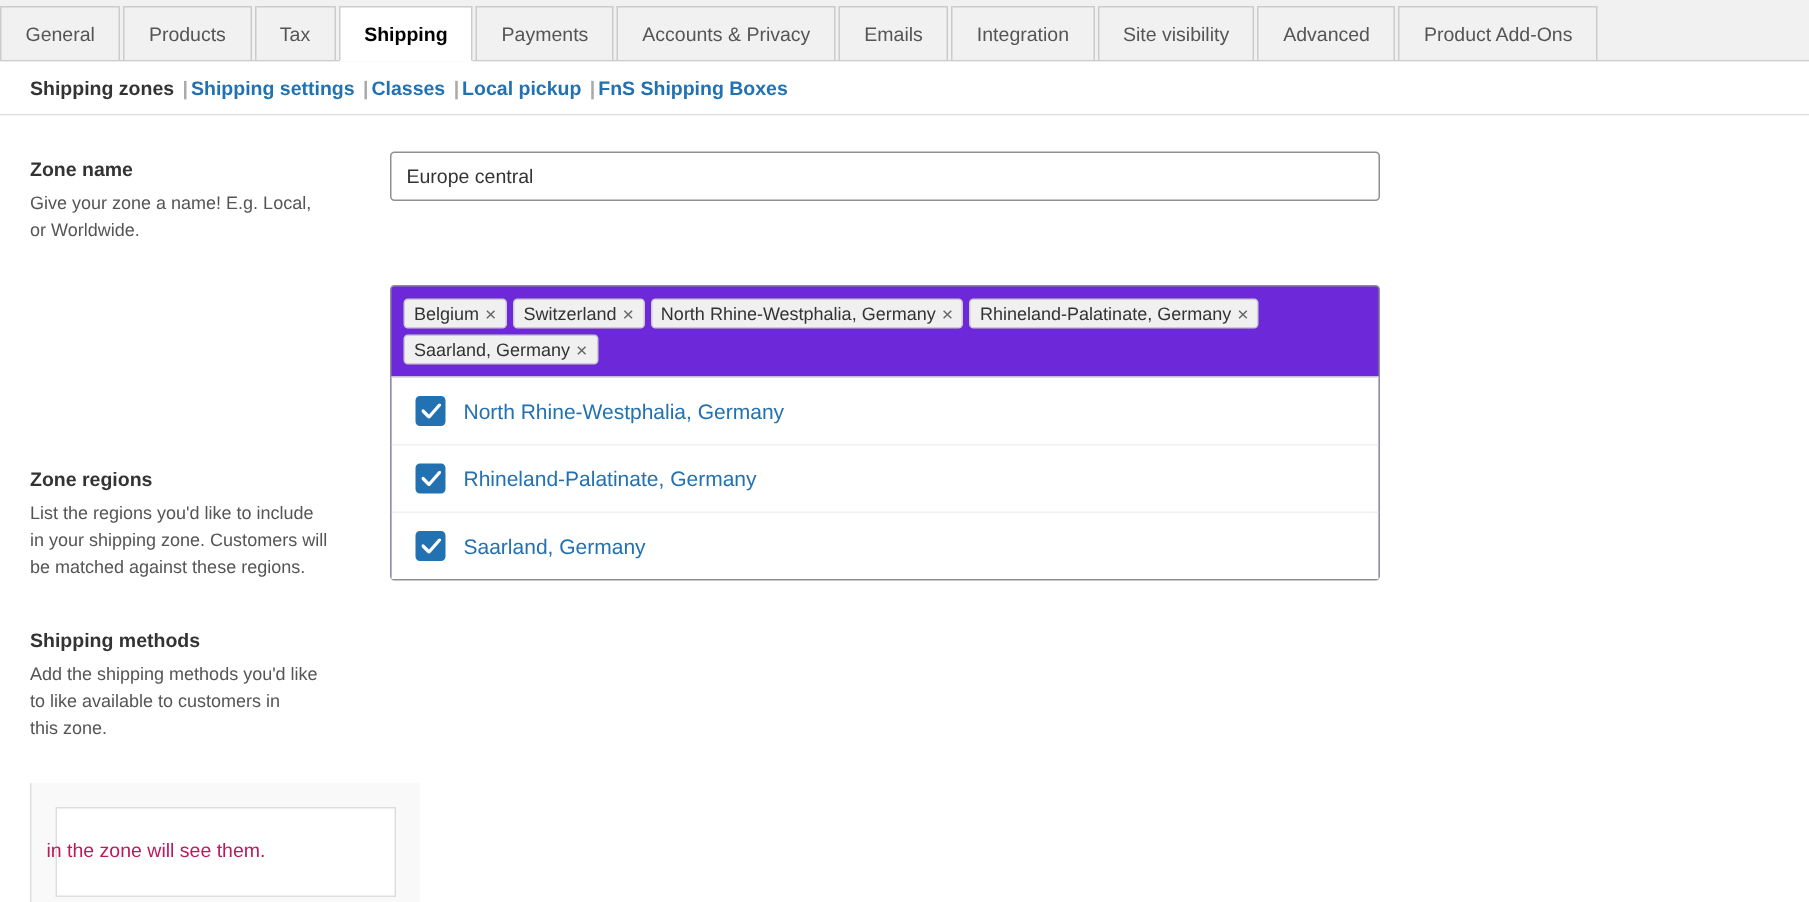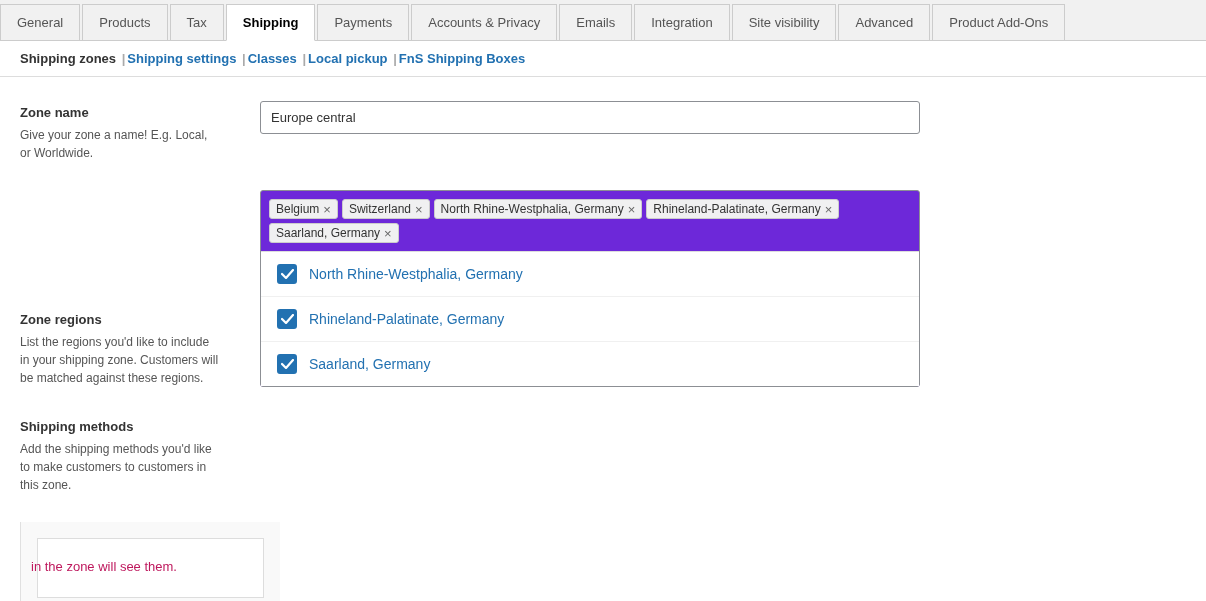--- a/index.html
+++ b/index.html
@@ -316,21 +316,21 @@
               </div>
           </div>
         </div>
       </div>
 
       <div class="form-row">
         <div class="form-label-col">
           <h3>Shipping methods</h3>
           <p>
             <span>Add the shipping methods you'd like</span><br>
-            <span>to make customers to customers in</span><br>
+            <span>to like available to customers in</span><br>
             <span>this zone.</span>
           </p>
         </div>
         <div class="form-input-col">
         </div>
       </div>
 
     </div>
 
     <div class="right-ghost">

